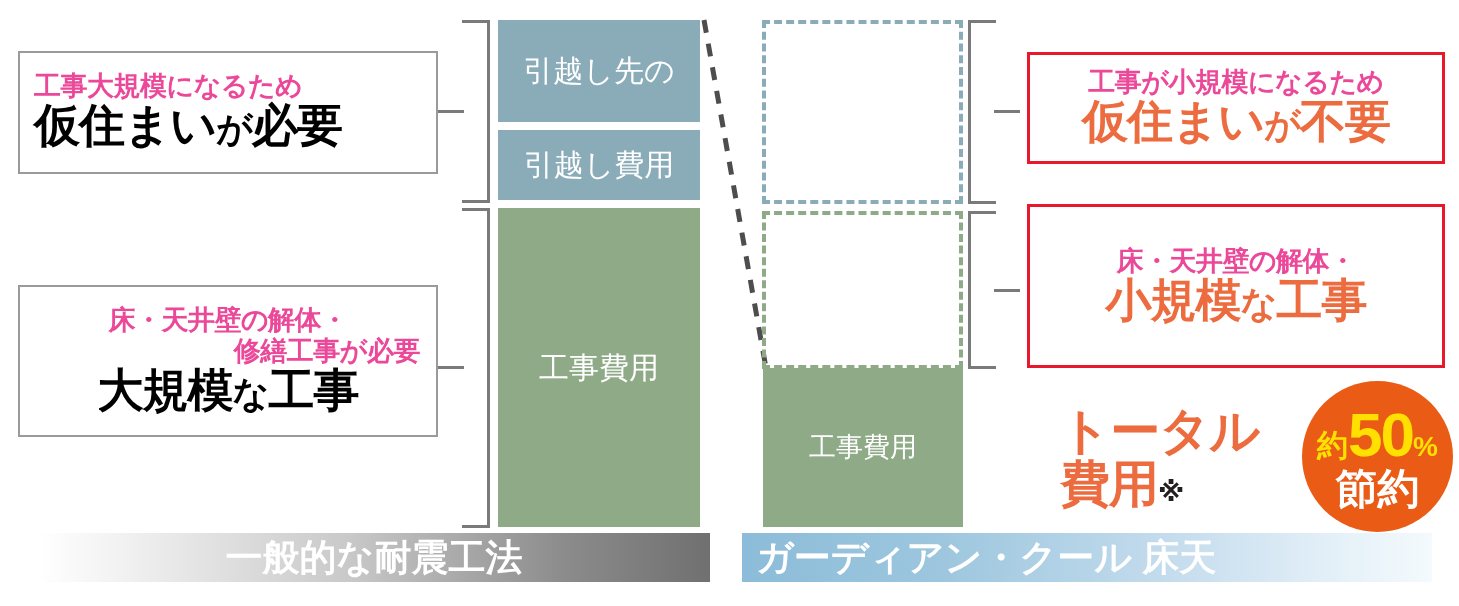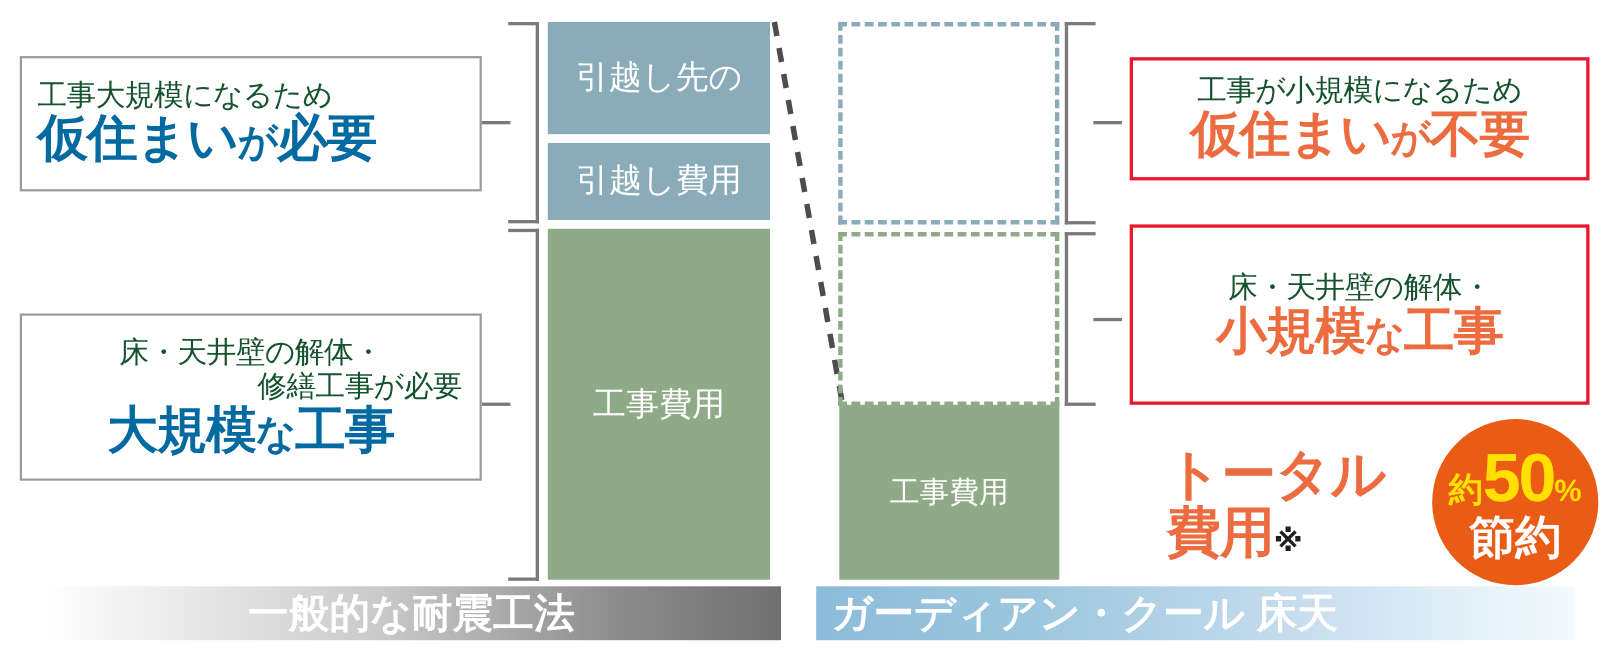--- a/index.html
+++ b/index.html
@@ -11,25 +11,25 @@
 
   
   .callout{
     position:absolute;box-sizing:border-box;background:#ffffff;
     display:flex;flex-direction:column;justify-content:center;
   }
   .callout.gray{border:2px solid #9a9a9a;}
   .callout.red{border:3px solid #e8192c;}
 
   .sub-line{
-    font-size:27px;line-height:1.12;color:#14532d;font-weight:400;
+    font-size:27px;line-height:1.12;color:#ec4899;font-weight:700;
     letter-spacing:-0.5px;white-space:nowrap;
   }
   .main-line{
-    font-size:46px;line-height:1.06;font-weight:700;color:#0369a1;
+    font-size:46px;line-height:1.06;font-weight:700;color:#000000;
     letter-spacing:-1px;white-space:nowrap;
   }
   .main-line.orange{color:#ec6c3f;}
   .main-line .kana{font-size:36px;}
   .ta-c{text-align:center;}
   .ta-r{text-align:right;}
   .ta-l{text-align:left;}
 
   
   .bar{

